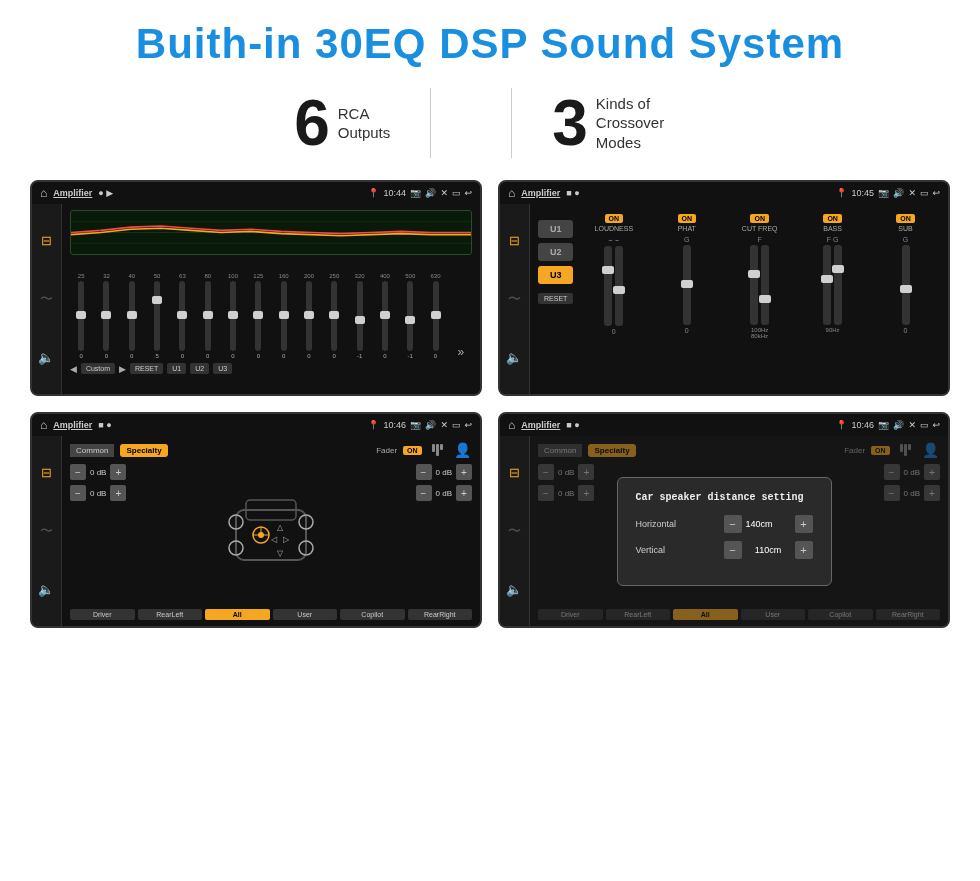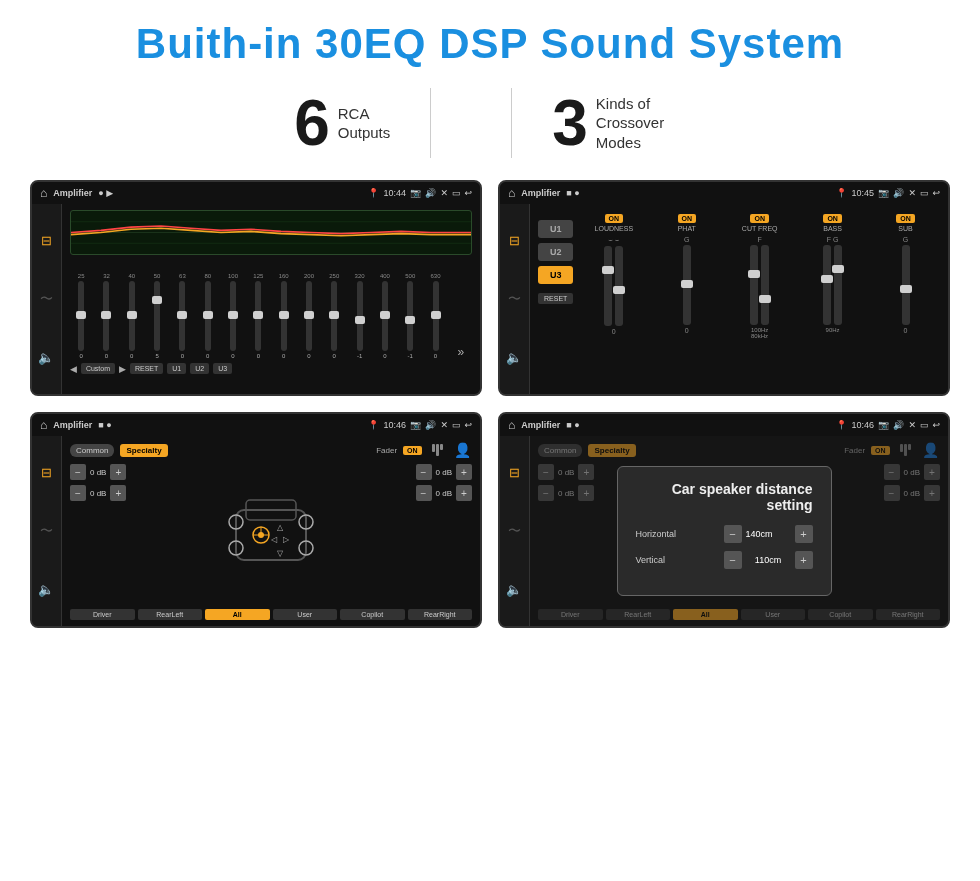--- a/index.html
+++ b/index.html
@@ -92,20 +92,21 @@
       color: #ccc;
     }
     .status-home {
       font-size: 12px;
       color: #ccc;
     }
     .status-app {
       font-size: 9px;
       color: #ccc;
       font-weight: bold;
+      text-decoration: underline;
     }
     .status-right {
       display: flex;
       align-items: center;
       gap: 4px;
       font-size: 9px;
       color: #ccc;
     }
     .status-time {
       font-size: 9px;
@@ -290,21 +291,21 @@
       font-size: 7px;
       padding: 2px 6px;
       border-radius: 2px;
       margin-top: 4px;
     }
     .common-btn {
       background: #444;
       color: #ccc;
       font-size: 8px;
       padding: 2px 6px;
-      border-radius: 6px;
+      border-radius: 0;
     }
     .specialty-btn {
       background: #f5a623;
       color: #000;
       font-size: 8px;
       font-weight: bold;
       padding: 2px 6px;
       border-radius: 3px;
     }
     .fader-label {
@@ -861,21 +862,21 @@
             <div class="spk-btn">RearLeft</div>
             <div class="spk-btn gold">All</div>
             <div class="spk-btn">User</div>
             <div class="spk-btn">Copilot</div>
             <div class="spk-btn">RearRight</div>
           </div>
         </div>
 
         <div style="position:absolute;top:0;left:0;right:0;bottom:0;display:flex;align-items:center;justify-content:center;z-index:10;">
           <div style="background:#2a2a2a;border:1px solid #666;border-radius:6px;padding:14px 18px;width:215px;">
-            <div style="font-size:14px;color:#eee;text-align:right;margin-bottom:12px;font-weight:bold;">Car speaker distance setting</div>
+            <div style="font-size:10px;color:#eee;text-align:left;margin-bottom:12px;font-weight:bold;font-family:Liberation Mono, monospace;">Car speaker distance setting</div>
 
             <div style="display:flex;align-items:center;justify-content:space-between;margin-bottom:8px;">
               <span style="font-size:9px;color:#ccc;">Horizontal</span>
               <div style="display:flex;align-items:center;gap:4px;">
                 <div style="background:#555;color:#ccc;font-size:11px;width:18px;height:18px;display:flex;align-items:center;justify-content:center;border-radius:2px;cursor:pointer;">−</div>
                 <span style="font-size:9px;color:#fff;min-width:45px;">140cm</span>
                 <div style="background:#555;color:#ccc;font-size:11px;width:18px;height:18px;display:flex;align-items:center;justify-content:center;border-radius:2px;cursor:pointer;">+</div>
               </div>
             </div>
 

